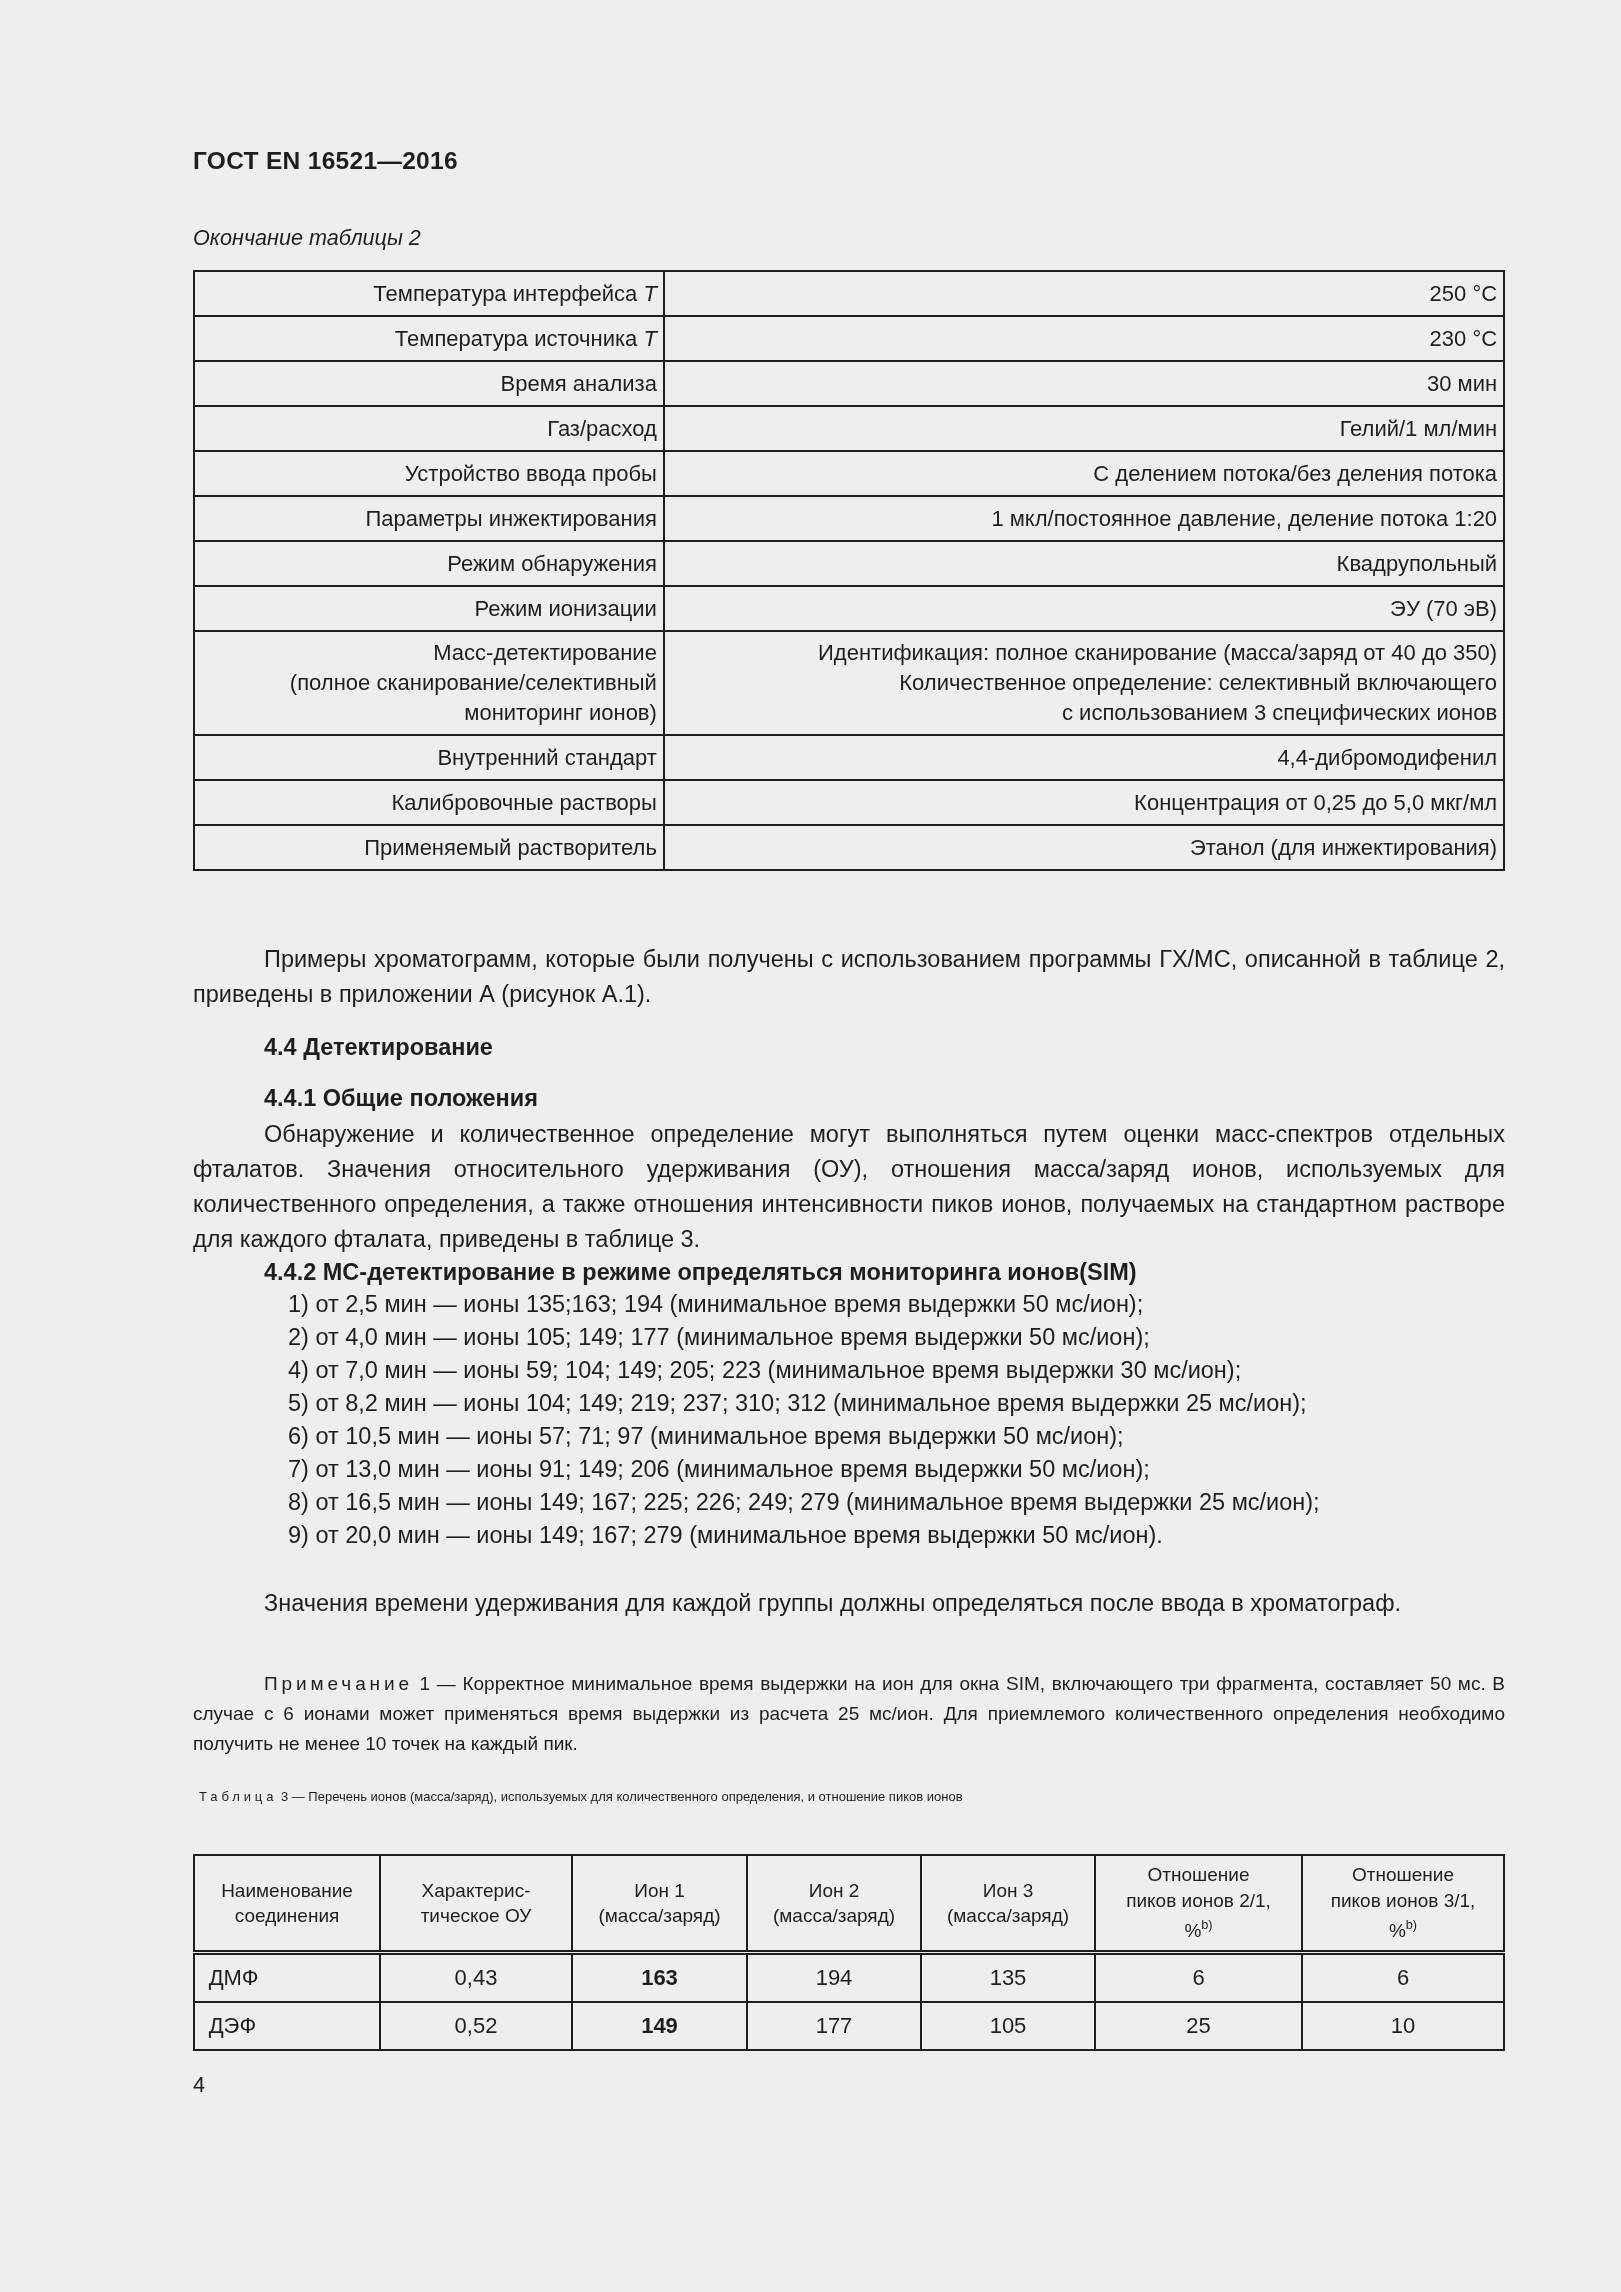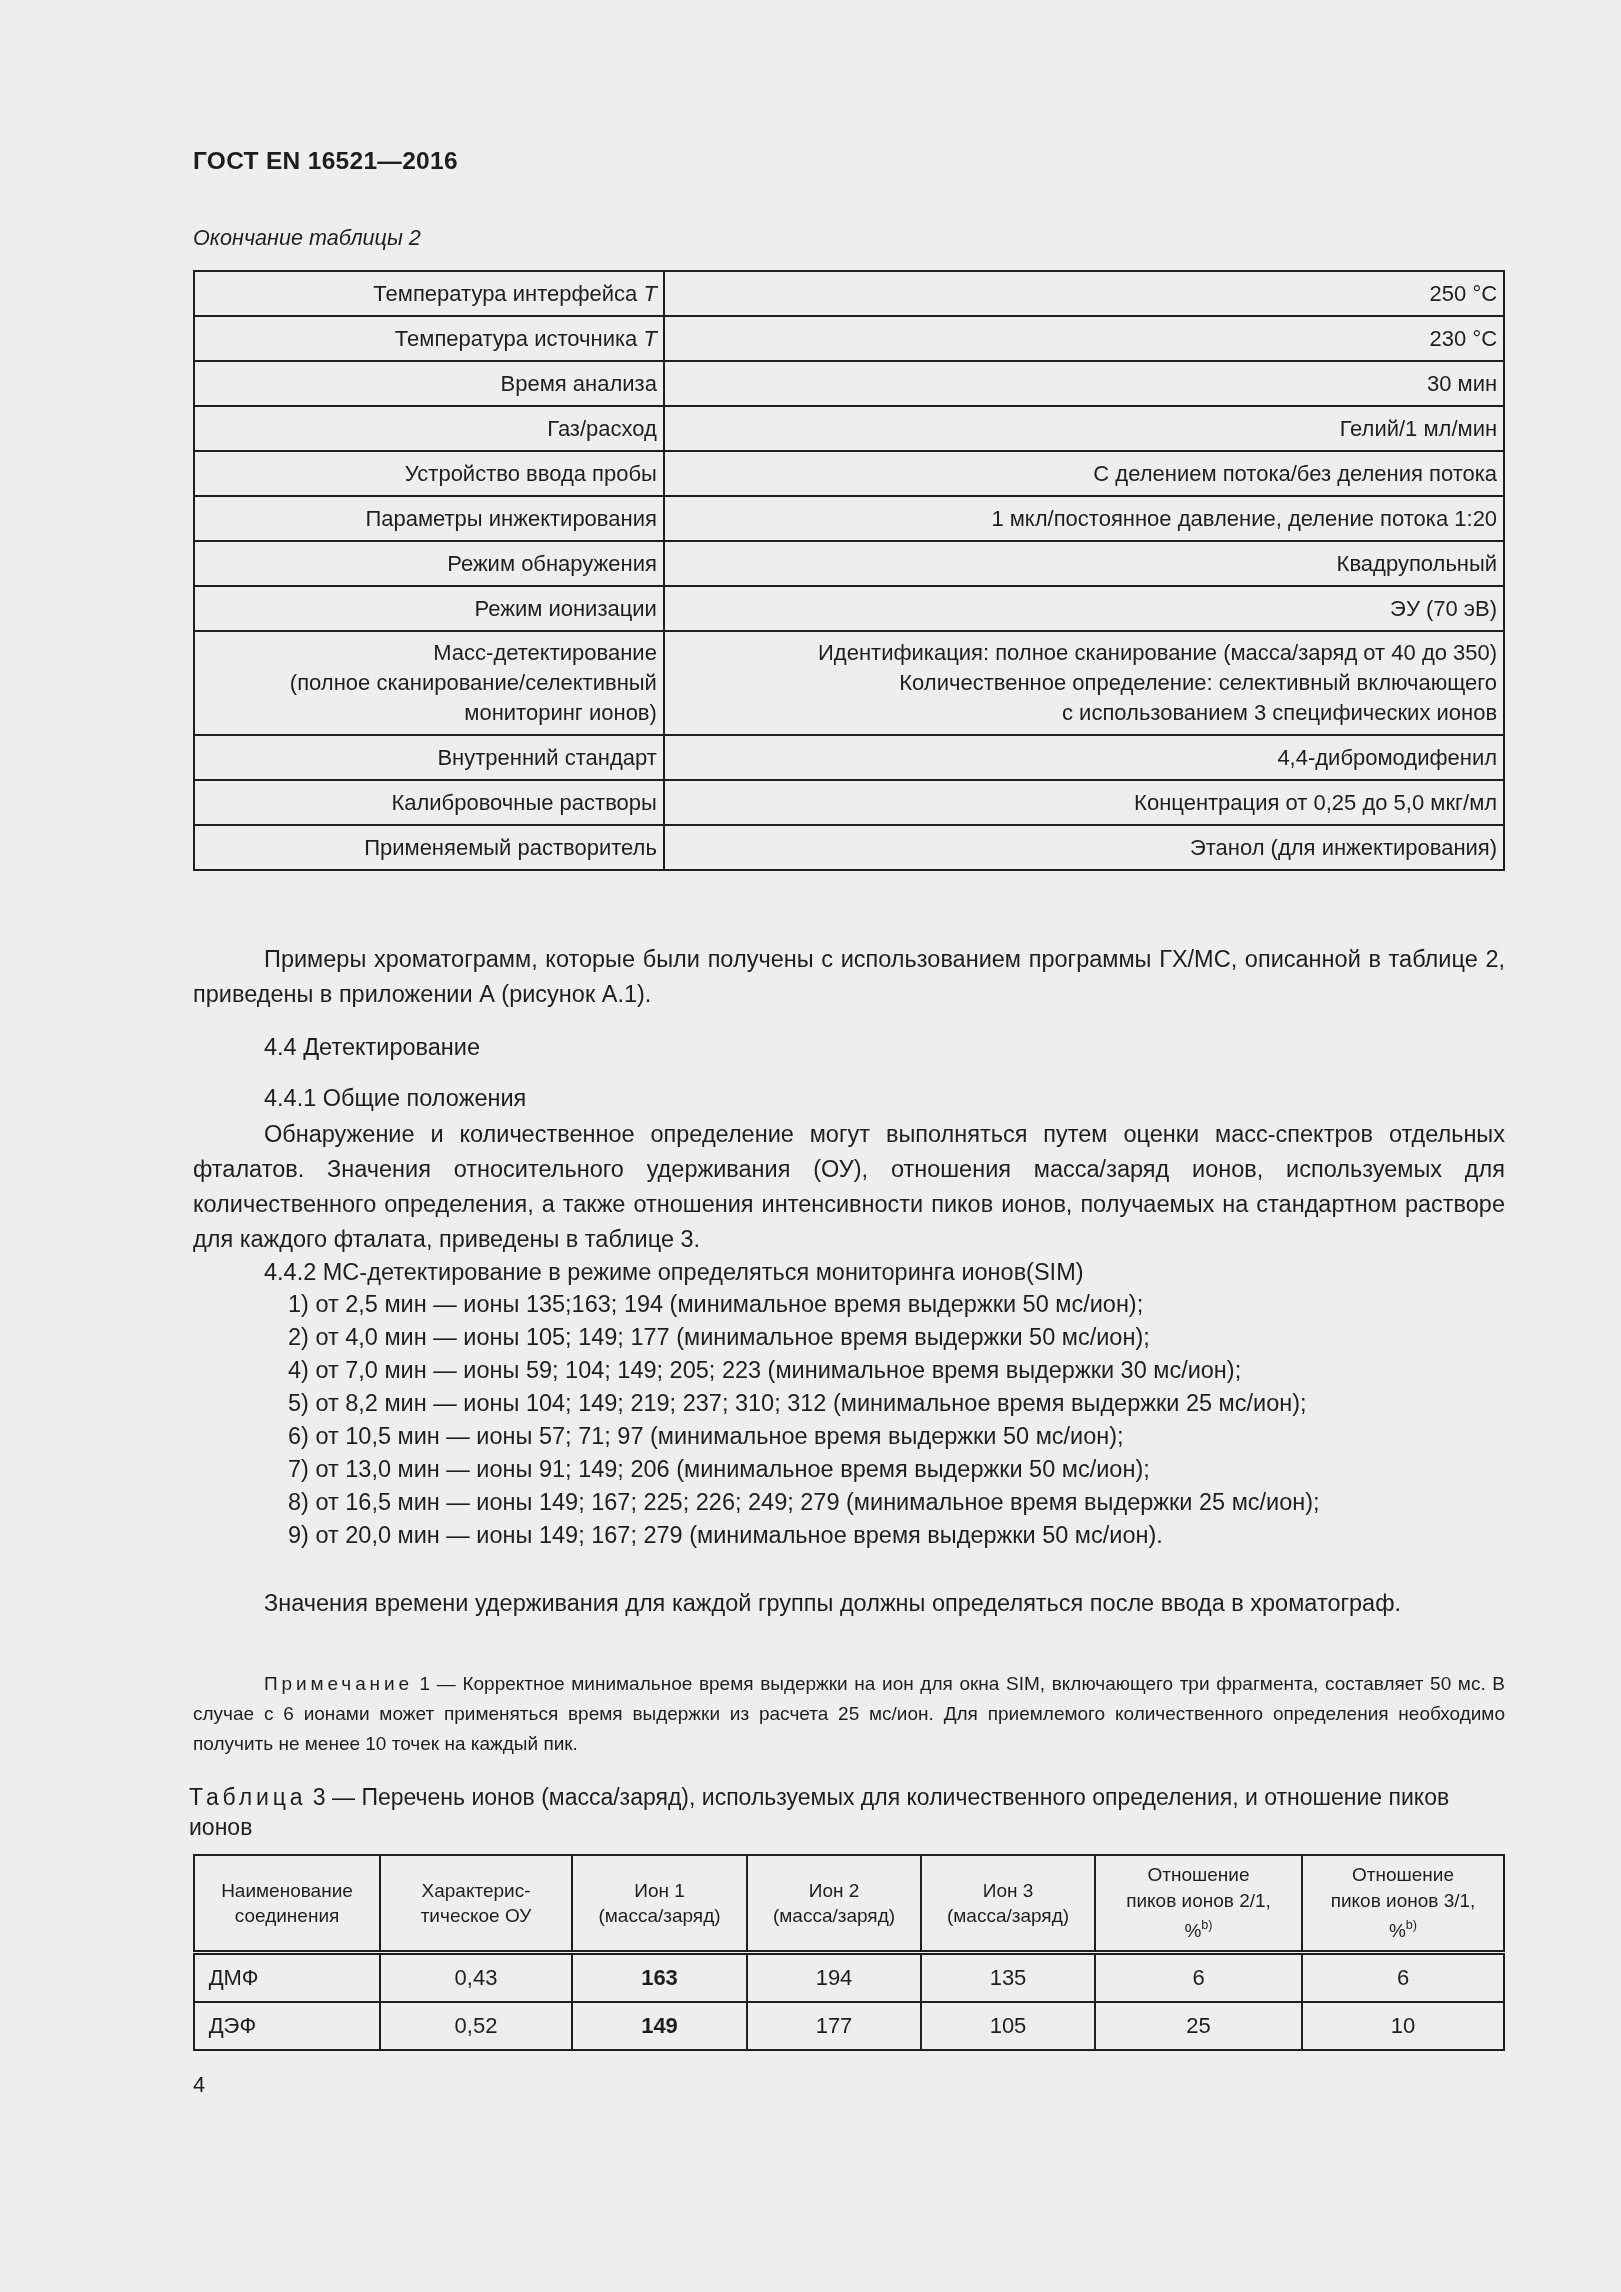--- a/index.html
+++ b/index.html
@@ -34,34 +34,34 @@
   }
   .t2 td.k { width: 456px; }
   .t2 tr.tall td { height: 102px; }
   
   .para {
     left: 193px; width: 1312px;
     font-size: 23.5px; line-height: 35px;
     text-align: justify;
   }
   .indent { text-indent: 71px; }
-  .h { left: 264px; font-weight: normal; font-size: 23.5px; }
+  .h { left: 264px; font-weight: bold; font-size: 23.5px; }
   .list {
     left: 264px; width: 1245px;
     font-size: 23.5px; line-height: 33px;
   }
   .list div { white-space: nowrap; margin-left: 24px; }
   .note {
     left: 193px; width: 1312px;
     font-size: 19px; line-height: 30px; text-align: justify;
   }
   .spaced { letter-spacing: 3.9px; }
   .t3cap {
-    left: 189px; width: 1312px;
-    font-size: 23px; line-height: 30px;
+    left: 199px; width: 1312px;
+    font-size: 13px; line-height: 30px;
   }
   
   .t3 {
     left: 193px; top: 1854px; width: 1312px;
     font-size: 19px;
     padding-left: 24px;
   }
   .t3 td, .t3 th {
     border: 2px solid #1e1e1e;
     text-align: center; vertical-align: middle;

